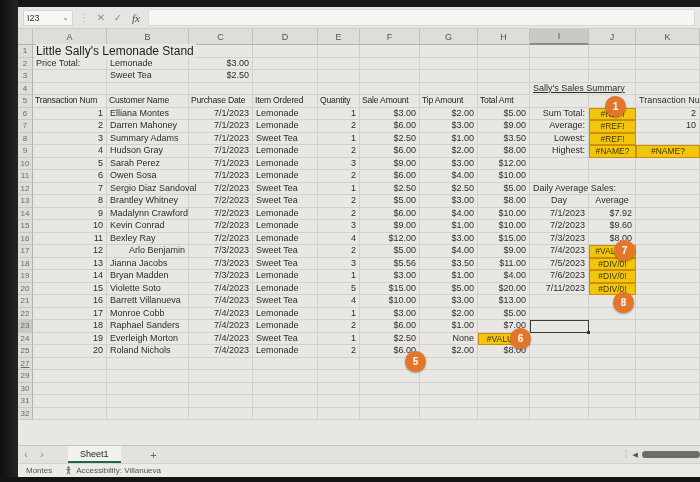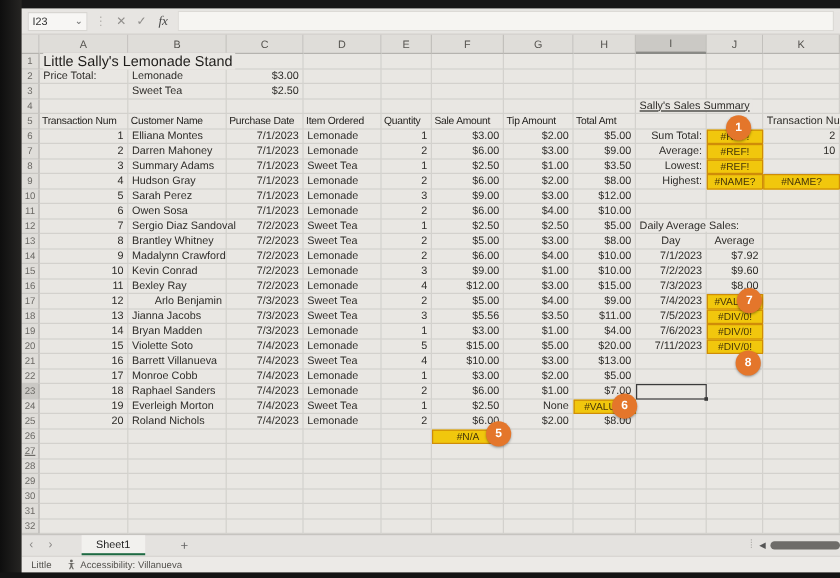--- a/index.html
+++ b/index.html
@@ -443,49 +443,21 @@
         <div class="c left" style="width: 65px;">Lemonade</div>
         <div class="c right" style="width: 42px;">2</div>
         <div class="c right" style="width: 60px;">$6.00</div>
         <div class="c right" style="width: 58px;">$2.00</div>
         <div class="c right" style="width: 52px;">$8.00</div>
         <div class="c" style="width: 59px;"></div>
         <div class="c" style="width: 47px;"></div>
         <div class="c" style="width: 64px;"></div>
       </div>
       <div class="row">
-        <div class="rh" style="width: 15px;">26</div>
-        <div class="c" style="width: 74px;"></div>
-        <div class="c" style="width: 82px;"></div>
-        <div class="c" style="width: 64px;"></div>
-        <div class="c" style="width: 65px;"></div>
-        <div class="c" style="width: 42px;"></div>
-        <div class="c err" style="width: 60px;">#N/A</div>
-        <div class="c" style="width: 58px;"></div>
-        <div class="c" style="width: 52px;"></div>
-        <div class="c" style="width: 59px;"></div>
-        <div class="c" style="width: 47px;"></div>
-        <div class="c" style="width: 64px;"></div>
-      </div>
-      <div class="row">
         <div class="rh" style="width: 15px; text-decoration: underline;">27</div>
-        <div class="c" style="width: 74px;"></div>
-        <div class="c" style="width: 82px;"></div>
-        <div class="c" style="width: 64px;"></div>
-        <div class="c" style="width: 65px;"></div>
-        <div class="c" style="width: 42px;"></div>
-        <div class="c" style="width: 60px;"></div>
-        <div class="c" style="width: 58px;"></div>
-        <div class="c" style="width: 52px;"></div>
-        <div class="c" style="width: 59px;"></div>
-        <div class="c" style="width: 47px;"></div>
-        <div class="c" style="width: 64px;"></div>
-      </div>
-      <div class="row">
-        <div class="rh" style="width: 15px;">28</div>
         <div class="c" style="width: 74px;"></div>
         <div class="c" style="width: 82px;"></div>
         <div class="c" style="width: 64px;"></div>
         <div class="c" style="width: 65px;"></div>
         <div class="c" style="width: 42px;"></div>
         <div class="c" style="width: 60px;"></div>
         <div class="c" style="width: 58px;"></div>
         <div class="c" style="width: 52px;"></div>
         <div class="c" style="width: 59px;"></div>
         <div class="c" style="width: 47px;"></div>
@@ -555,21 +527,21 @@
     <div class="tab">Sheet1</div>
     <span class="addtab">+</span>
     <div class="hscroll">
       <span class="vdots">⁞</span>
       <span class="scr-arrow">◀</span>
       <div class="scr-thumb"></div>
     </div>
   </div>
 
   <div class="status">
-    <span>Little</span>
+    <span>Montes</span>
     <span class="acc">
       <svg width="9" height="9" viewBox="0 0 16 16">
         <circle cx="8" cy="2.6" r="2.1" fill="#6b6965"></circle>
         <path d="M2.5 5.5h11l-4 1.6v3.4l2.2 4.3h-1.9L8 11.6l-1.8 3.2H4.3l2.2-4.3V7.1z" fill="#6b6965"></path>
       </svg>
       <span>Accessibility: Villanueva</span>
     </span>
   </div>
 <div class="badge" style="left: 605px; top: 96px;">1</div>
     <div class="badge" style="left: 405px; top: 351px;">5</div>

